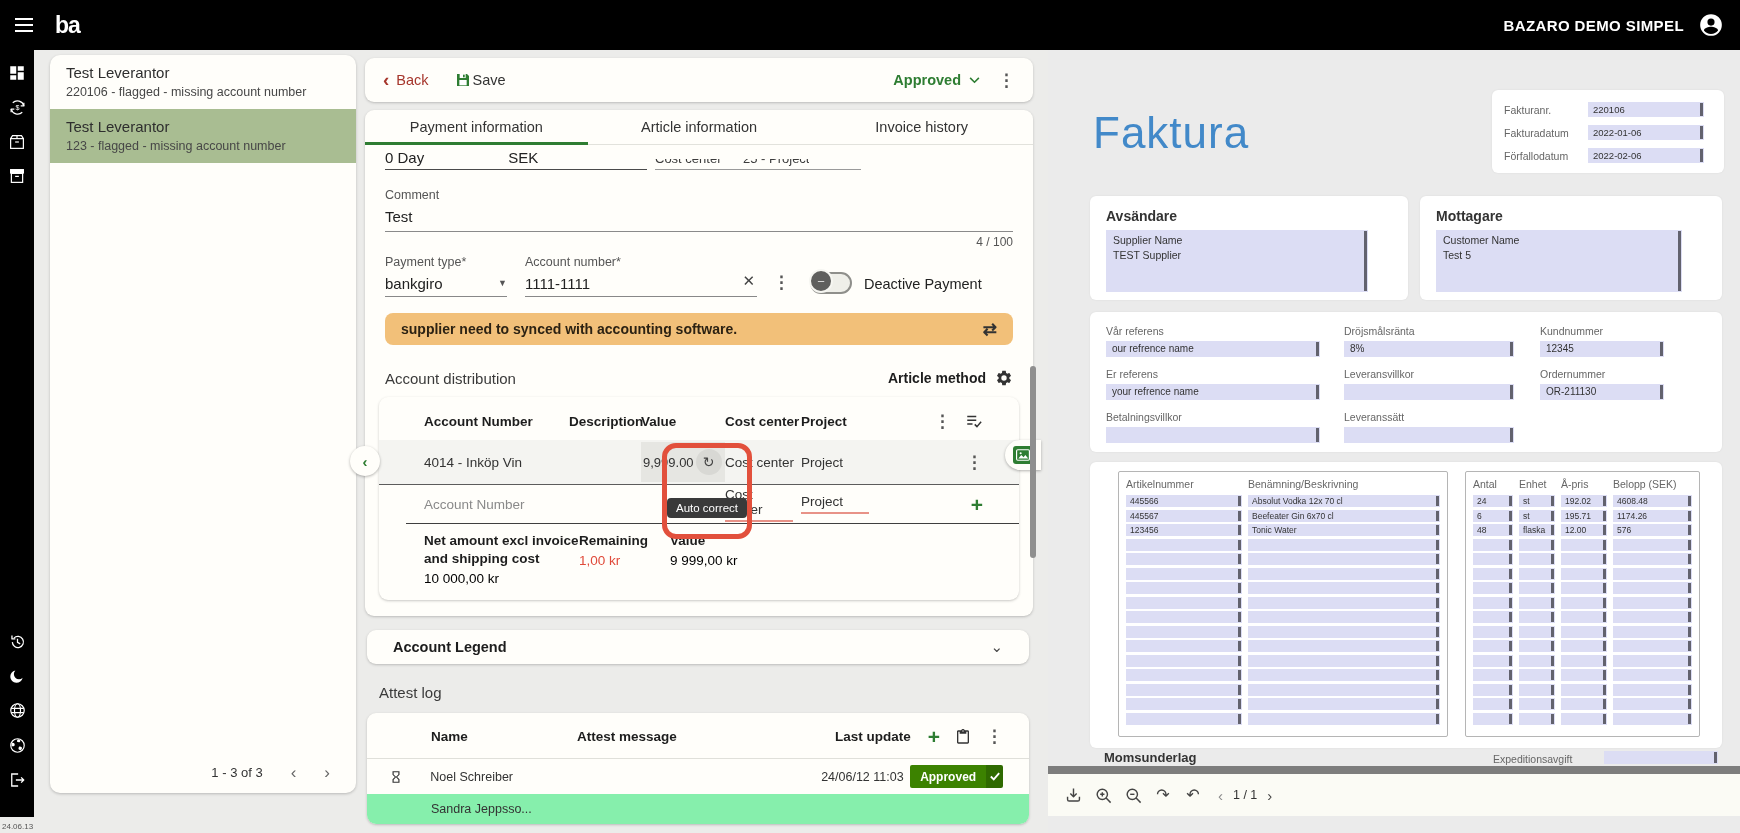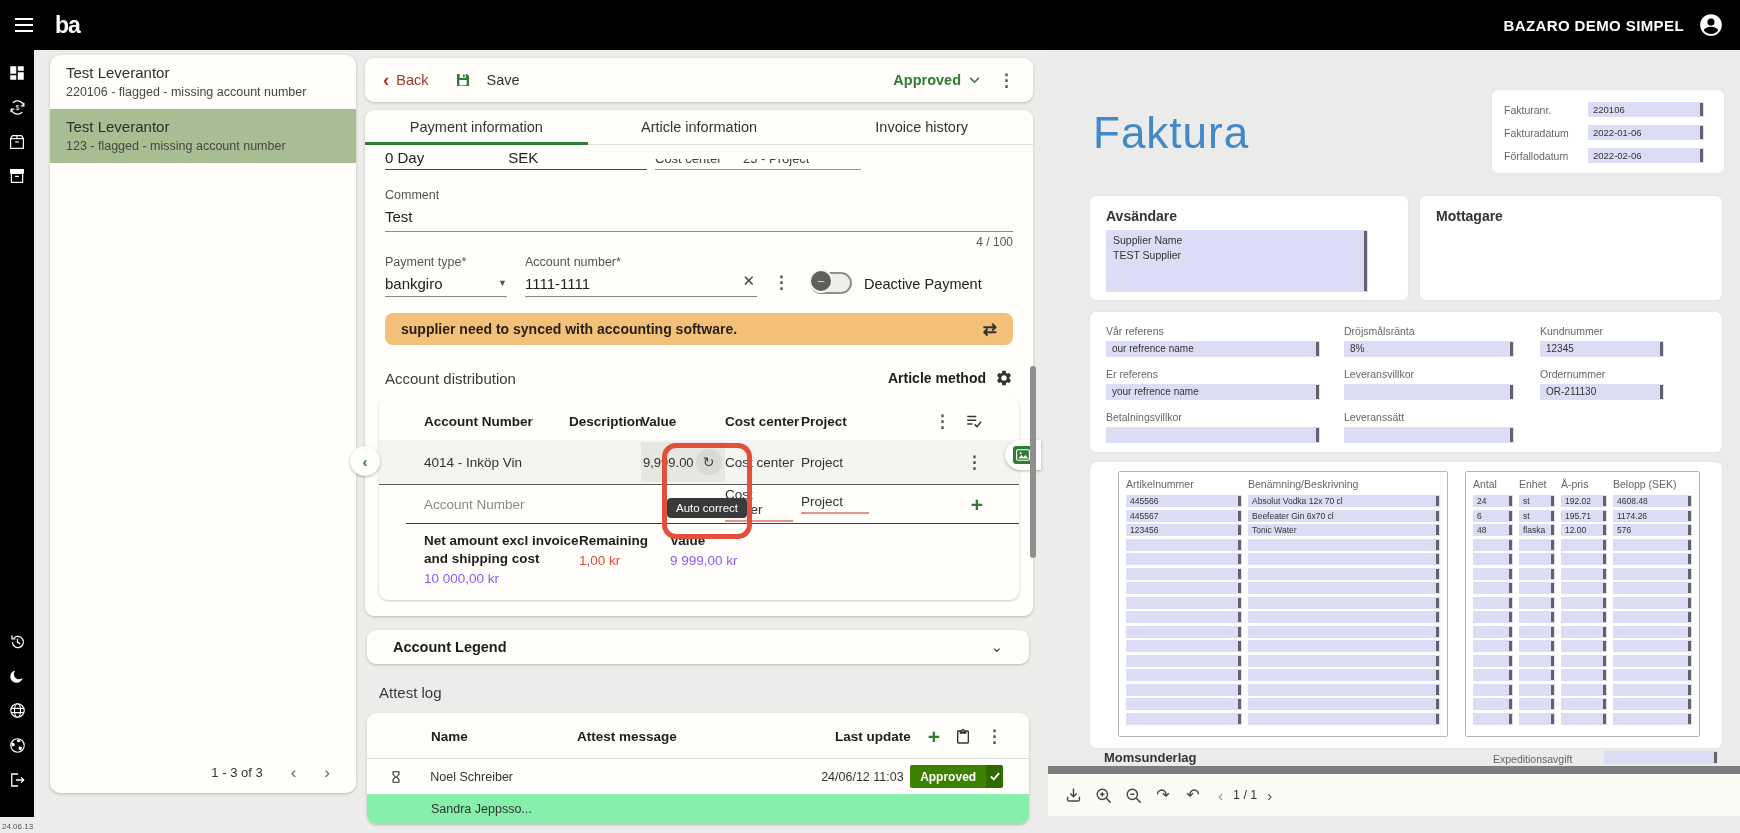--- a/index.html
+++ b/index.html
@@ -30,21 +30,21 @@
   .li-sub{font-size:12.5px;color:#474747;margin-top:2px;}
   .list-pager{position:absolute;right:26px;bottom:12px;display:flex;align-items:center;gap:28px;font-size:13px;color:#333;}
   .pager-ch{font-size:17px;color:#666;cursor:pointer;line-height:1;}
 
   
   .editor{position:absolute;left:365px;top:58px;width:668px;}
   .card{background:#fffefa;border-radius:9px;box-shadow:0 1px 2.5px rgba(60,60,60,.28);}
   .ed-toolbar{height:44px;display:flex;align-items:center;padding:0 18px;box-sizing:border-box;}
   .back-btn{display:flex;align-items:center;gap:7px;color:#a6362c;font-size:14.5px;cursor:pointer;}
   .back-ch{font-size:19px;font-weight:bold;line-height:1;margin-top:-2px;}
-  .save-btn{display:flex;align-items:center;gap:16px;margin-left:26px;font-size:14.5px;color:#333;cursor:pointer;}
+  .save-btn{display:flex;align-items:center;gap:2px;margin-left:26px;font-size:14.5px;color:#333;cursor:pointer;}
   .status-btn{margin-left:auto;display:flex;align-items:center;gap:8px;color:#2e7d32;font-size:14.5px;font-weight:bold;cursor:pointer;}
   .kebab{font-size:17px;font-weight:bold;color:#555;line-height:1;cursor:pointer;letter-spacing:0;}
   .ed-toolbar .kebab{margin-left:18px;}
 
   .content-card{margin-top:8px;padding-bottom:16px;}
   .tabs{display:flex;height:34px;border-bottom:1px solid #e2e2dc;}
   .tab{flex:1;display:flex;align-items:center;justify-content:center;font-size:14.5px;color:#333;position:relative;cursor:pointer;}
   .tab.active::after{content:"";position:absolute;left:0;right:0;bottom:-1px;height:3px;background:#2e7d32;}
   .cbody{padding:0 20px;}
 
@@ -91,21 +91,21 @@
   .val-group .vt{font-size:13px;}
   .refresh-c{width:26px;height:26px;border-radius:50%;background:#d8d8d4;display:flex;align-items:center;justify-content:center;font-size:14px;color:#444;margin-left:2px;cursor:pointer;}
   .dr-cost{width:76px;} .dr-proj{flex:1;}
   .d-row2{display:flex;align-items:center;height:38px;padding:0 36px 0 45px;font-size:13.5px;}
   .ph{color:#8a8a8a;}
   .d-row2 .dr-cost span,.d-row2 .dr-proj span{display:inline-block;border-bottom:2px solid #e89287;padding-bottom:3px;width:68px;color:#333;}
   .plus{color:#2e7d32;font-size:21px;font-weight:bold;line-height:1;cursor:pointer;}
   .d-sum{border-top:1.5px solid #3f3f3f;margin:0 0 0 27px;padding:8px 16px 10px 18px;display:flex;}
   .sum-net{width:155px;}
   .sum-b{font-weight:bold;font-size:13.5px;color:#1d1d1d;line-height:1.35;}
-  .sum-v{font-size:13.5px;color:#8b5cf6;margin-top:3px;}
+  .sum-v{font-size:13.5px;color:#000000;margin-top:3px;}
   .sum-rem{width:73px;}
   .red{color:#e04a3a;}
   .sum-val{margin-left:18px;}
   .annot{position:absolute;left:283px;top:46px;width:80px;height:86px;border:5px solid #e2503c;border-radius:14px;pointer-events:none;}
   .tooltip{position:absolute;left:288px;top:101px;background:#3a3a3a;color:#fff;font-size:11.5px;padding:4px 9px;border-radius:4px;white-space:nowrap;}
 
   .legend-card{margin:14px 4px 0 2px;height:34px;display:flex;align-items:center;padding:0 26px;box-sizing:border-box;}
   .legend-t{font-weight:bold;font-size:14.5px;color:#1d1d1d;}
   .chev-d{margin-left:auto;font-size:15px;color:#444;}
 
@@ -486,20 +486,22 @@
     </div>
   </div>
 
   <div class="pcard party-card sender-card">
     <div class="party-t">Avsändare</div>
     <div class="chip party-box">Supplier Name
 TEST Supplier</div>
   </div>
   <div class="pcard party-card receiver-card">
     <div class="party-t">Mottagare</div>
+    <div class="chip party-box">Customer Name
+Test 5</div>
   </div>
 
   <div class="pcard refs-card">
     <div class="refs-grid">
       <div>
           <div class="rf-label">Vår referens</div>
           <div class="chip rf-chip w1">our refrence name</div>
         </div>
       <div>
           <div class="rf-label">Dröjsmålsränta</div>

